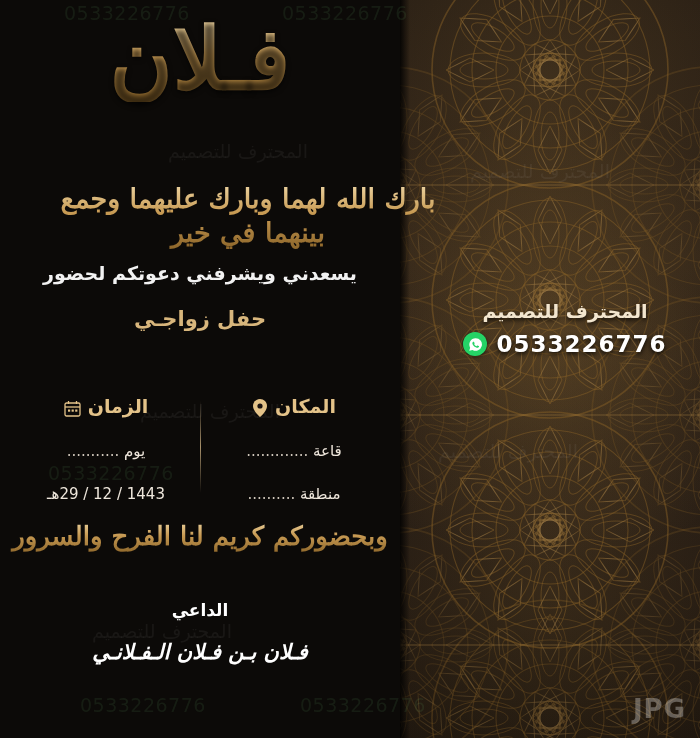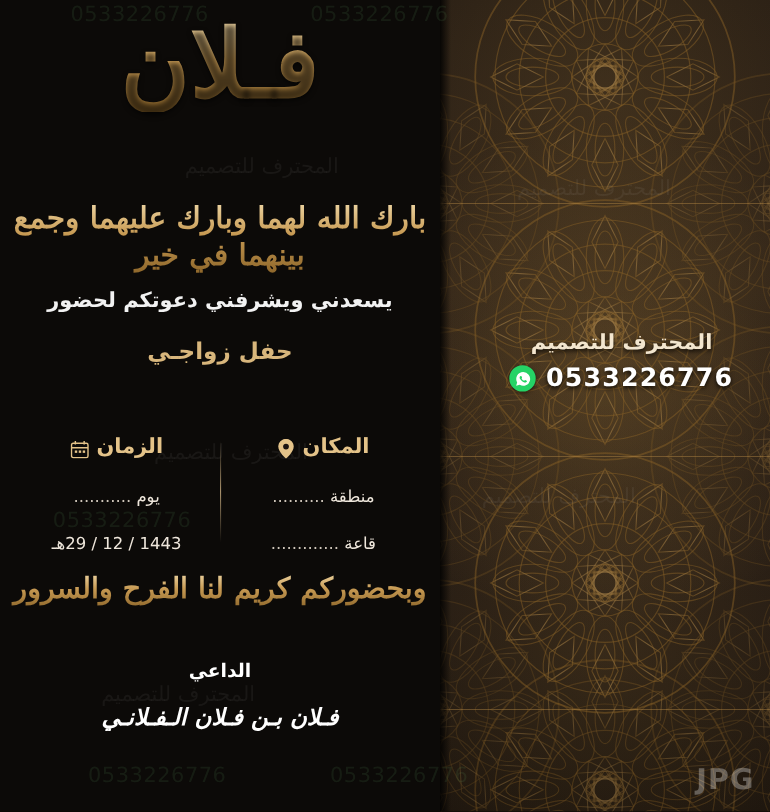--- a/index.html
+++ b/index.html
@@ -54,20 +54,21 @@
     font-family:"DejaVu Serif","Liberation Serif",serif;
     font-size:86px;line-height:1;font-weight:700;
     text-shadow:0 2px 5px rgba(0,0,0,.6);
   }
 
   #basmala{
     position:absolute;top:182px;left:0;width:400px;
     font-family:"DejaVu Serif","Liberation Serif",serif;
     font-size:27px;line-height:1.25;font-weight:700;
     letter-spacing:-1px;
+    padding-left:48px;
   }
 
   .line-white{
     position:absolute;left:0;width:400px;color:#f2f2f2;
     font-size:19px;font-weight:700;letter-spacing:.2px;
   }
   #l1{top:262px;}
   #l2{top:307px;color:#d8b67c;font-size:21px;}
   #l3{top:352px;font-size:18px;}
 
@@ -282,26 +283,26 @@
         <div class="col-head">
           <span>المكان</span>
           <span class="ic">
             <svg width="16" height="18" viewBox="0 0 16 18">
               <path d="M8 0C4.1 0 1 3.1 1 7c0 5.2 7 11 7 11s7-5.8 7-11c0-3.9-3.1-7-7-7z" fill="#e4c389"></path>
               <circle cx="8" cy="7" r="2.6" fill="#1a1310"></circle>
             </svg>
           </span>
         </div>
         <div class="col-row">
+          <span>قاعة</span>
+          <span class="dots">.............</span>
+        </div>
+        <div class="col-row">
           <span>منطقة</span>
           <span class="dots">..........</span>
-        </div>
-        <div class="col-row">
-          <span>قاعة</span>
-          <span class="dots">.............</span>
         </div>
       </div>
 
       <div class="col left">
         <div class="col-head">
           <span>الزمان</span>
           <span class="ic">
             <svg width="17" height="17" viewBox="0 0 17 17">
               <rect x="1" y="3" width="15" height="13" rx="1.5" fill="none" stroke="#e4c389" stroke-width="1.3"></rect>
               <line x1="1" y1="7" x2="16" y2="7" stroke="#e4c389" stroke-width="1.3"></line>

